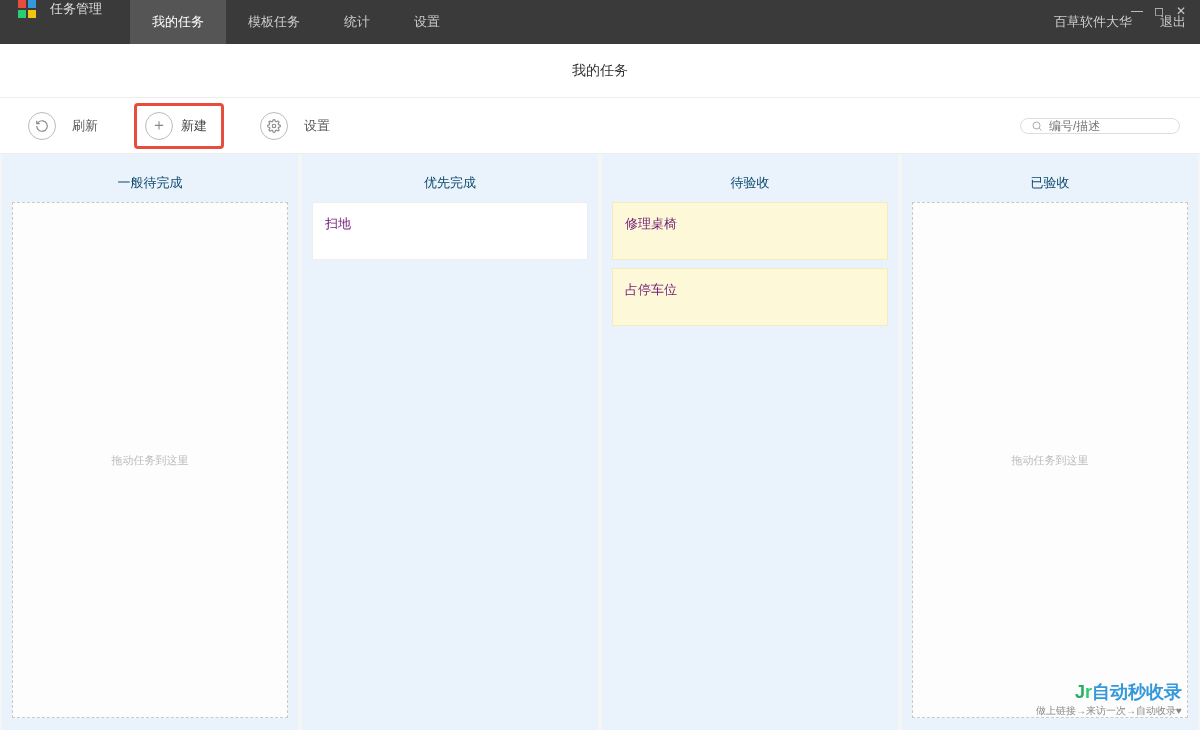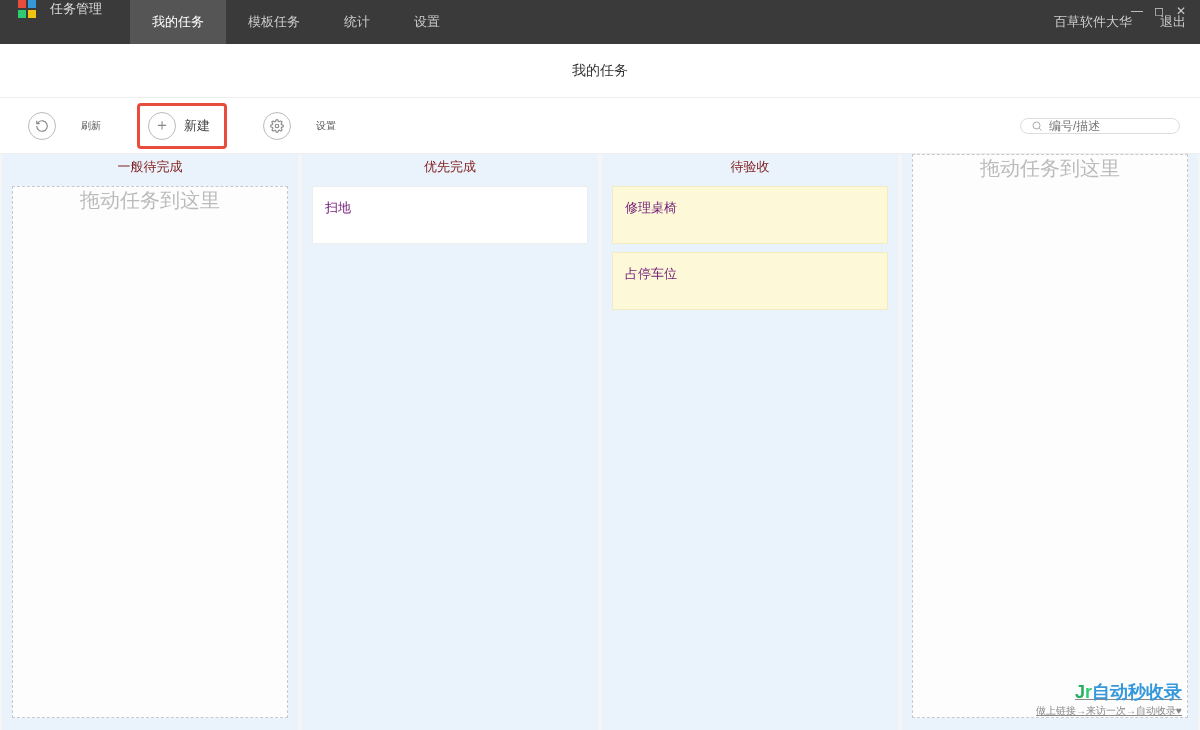--- a/index.html
+++ b/index.html
@@ -20,43 +20,43 @@
     .topbar-right { margin-left:auto; display:flex; align-items:center; height:100%; }
     .right-link { padding: 0 14px; cursor:pointer; color:#ccc; }
     .win-controls { display:flex; align-items:center; gap:8px; margin: 0 12px 0 12px; position:absolute; right:0; top:4px; }
     .win-btn { width:14px; height:14px; display:flex; align-items:center; justify-content:center; color:#ccc; font-size:12px; cursor:pointer; }
 
     
     .title-bar { background:#fff; height:54px; display:flex; align-items:center; justify-content:center; font-size:14px; color:#333; border-bottom:1px solid #eee; }
 
     
     .toolbar { background:#fff; height:56px; display:flex; align-items:center; padding:0 20px; border-bottom:1px solid #eee; }
-    .tool-btn { display:flex; align-items:center; gap:25px; margin-right:28px; color:#555; font-size:10px; cursor:pointer; padding:6px 8px; }
+    .tool-btn { display:flex; align-items:center; gap:16px; margin-right:28px; color:#555; font-size:13px; cursor:pointer; padding:6px 8px; }
     .tool-btn .icon-circle { width:28px; height:28px; border:1px solid #bbb; border-radius:50%; display:flex; align-items:center; justify-content:center; color:#888; }
     .highlight-box { border:3px solid #e74c3c; border-radius:4px; padding:6px 14px 6px 8px; display:flex; align-items:center; gap:8px; margin-right:28px; }
     .highlight-box .icon-circle{ width:28px; height:28px; border:1px solid #bbb; border-radius:50%; display:flex; align-items:center; justify-content:center; color:#888; font-size:16px;}
     .search-wrap { margin-left:auto; }
     .search-box { width:160px; height:16px; border:1px solid #ddd; border-radius:14px; display:flex; align-items:center; padding:0 10px; color:#999; font-size:12px; }
     .search-box svg { margin-right:6px; flex-shrink:0; }
     .search-box input { border:none; outline:none; width:100%; font-size:12px; color:#666; background:transparent; }
 
     
     .board { display:flex; height:calc(730px - 44px - 54px - 56px); padding:0; }
     .lane { flex:1; background:#eaf3fb; margin:0 0px; padding:0 10px 12px 10px; display:flex; flex-direction:column; }
     .lane + .lane { margin-left:0px; }
     .board { gap:0; }
     .board .lane { margin:0 2px; }
-    .lane-title { text-align:center; font-size:13px; color:#7f1d1d; padding:4px 0 10px 0; }
-    .dropzone { flex:1; border:1px dashed #c9c9c9; background:#fdfdfd; display:flex; align-items:flex-start; justify-content:center; color:#bbb; font-size:20px; }
+    .lane-title { text-align:center; font-size:13px; color:#0c4a6e; padding:20px 0 10px 0; }
+    .dropzone { flex:1; border:1px dashed #c9c9c9; background:#fdfdfd; display:flex; align-items:center; justify-content:center; color:#bbb; font-size:11px; }
     .cards { flex:1; display:flex; flex-direction:column; gap:8px; }
     .card { background:#fff; border:1px solid #eee; padding:12px 12px 26px 12px; font-size:13px; color:#701a75; }
     .card.yellow { background:#fdf8d8; border:1px solid #f2ecc0; }
 
     
-    .watermark { position:absolute; right:18px; bottom:12px; display:flex; flex-direction:column; align-items:flex-end; color:#888; font-size:10px; pointer-events:none;text-decoration:underline; }
+    .watermark { position:absolute; right:18px; bottom:12px; display:flex; flex-direction:column; align-items:flex-end; color:#888; font-size:10px; pointer-events:none; }
     .watermark .wm-main { font-size:18px; font-weight:bold; }
     .watermark .wm-main .j { color:#27ae60; }
     .watermark .wm-main .r { color:#2ecc71; }
     .watermark .wm-main .rest { color:#3498db; }
   </style>
 </head>
 <body>
 
 <div class="topbar">
   <div class="logo-icon">
@@ -147,20 +147,21 @@
       <div class="card yellow">
         <span>修理桌椅</span>
       </div>
       <div class="card yellow">
         <span>占停车位</span>
       </div>
     </div>
   </div>
 
   <div class="lane">
+    <div class="lane-title">已验收</div>
     <div class="dropzone">
       <span>拖动任务到这里</span>
     </div>
   </div>
 
 </div>
 
 <div class="watermark">
   <div class="wm-main"><span class="j">J</span><span class="r">r</span><span class="rest">自动秒收录</span></div>
   <div>做上链接→来访一次→自动收录♥</div>

